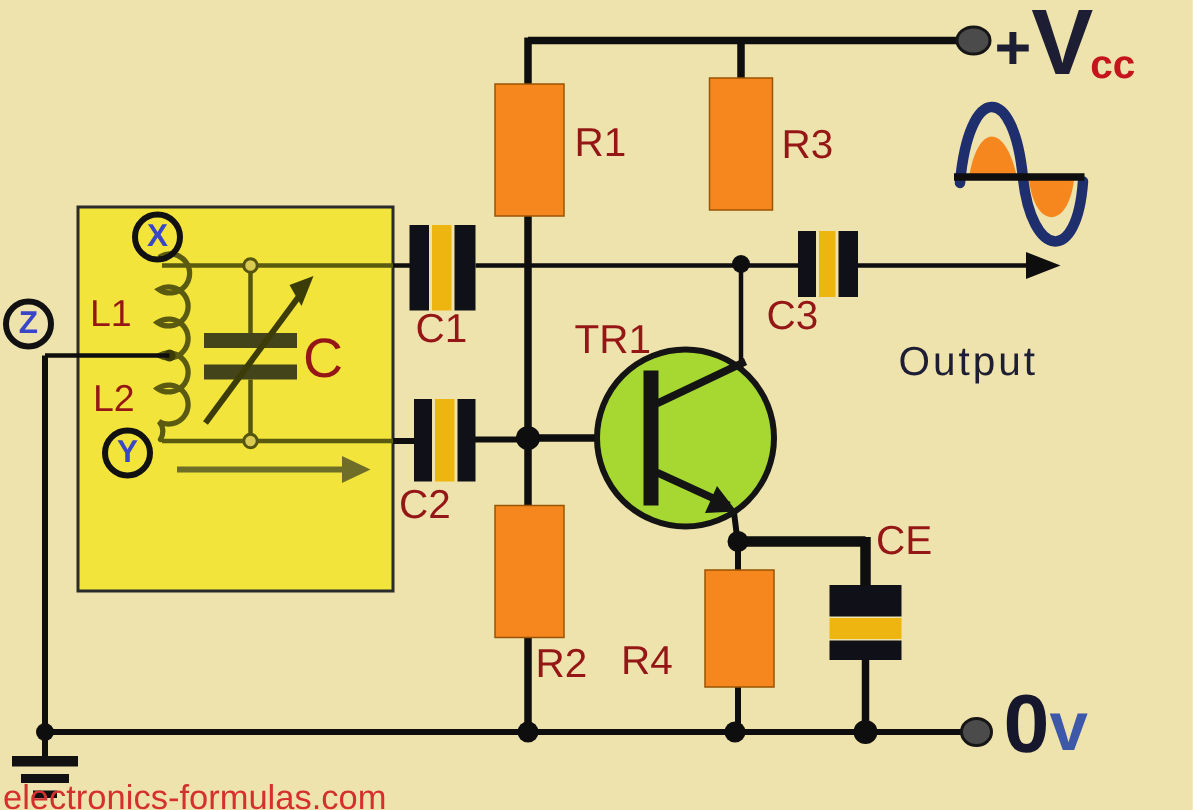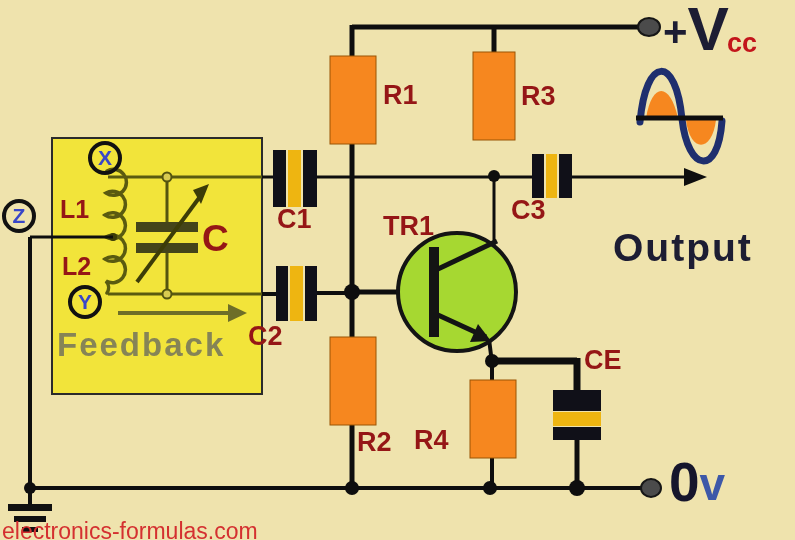--- a/index.html
+++ b/index.html
@@ -6,39 +6,38 @@
   .stage{
     position:relative;
     width:795px;height:540px;
     background:#efe3ad;
     overflow:hidden;
     font-family:"Liberation Sans",sans-serif;
   }
   .stage svg{position:absolute;left:0;top:0;}
   .lbl{
     position:absolute;
-    font-weight:bold;
+    font-weight:normal;
     color:#951616;
     font-size:27px;
     line-height:1;
     white-space:nowrap;
   }
   .lbl-small{font-size:25px;}
   .lbl-cap{font-size:37px;}
   .feedback{
     font-size:33px;
     color:#74745c;
     letter-spacing:2px;
     opacity:.85;
   }
   .output{
-    font-size:39px;
+    font-size:27px;
     color:#1d1d33;
     letter-spacing:2px;
-    margin-left:14px;
   }
   .vcc{
     position:absolute;left:663px;top:0px;
     display:flex;align-items:flex-end;height:60px;
     color:#1d1d33;font-weight:bold;line-height:1;
   }
   .vcc .plus{font-size:42px;margin-bottom:7px;}
   .vcc .bigv{font-size:62px;letter-spacing:-2px;}
   .vcc .sub{font-size:27px;color:#c3151b;margin-bottom:3px;margin-top:32px;}
   .zerov{
@@ -193,26 +192,25 @@
   <div class="badge" style="left:68px;top:285px;">
       <span>Y</span>
     </div>
   <div class="badge" style="left:2px;top:199px;">
       <span>Z</span>
     </div>
 
   <div class="lbl lbl-small" style="left:60px;top:197px;">L1</div>
   <div class="lbl lbl-small" style="left:62px;top:254px;">L2</div>
   <div class="lbl lbl-cap" style="left:202px;top:220px;">C</div>
-  <div class="lbl feedback" style="left:57px;top:328px;">Feedback</div>
 
   <div class="lbl" style="left:383px;top:82px;">R1</div>
   <div class="lbl" style="left:521px;top:83px;">R3</div>
   <div class="lbl" style="left:277px;top:206px;text-align:center;">C1</div>
-  <div class="lbl" style="left:248px;top:323px;">C2</div>
+  <div class="lbl" style="left:266px;top:323px;">C2</div>
   <div class="lbl" style="left:511px;top:197px;">C3</div>
   <div class="lbl" style="left:383px;top:213px;">TR1</div>
   <div class="lbl" style="left:357px;top:429px;">R2</div>
   <div class="lbl" style="left:414px;top:427px;">R4</div>
   <div class="lbl" style="left:584px;top:347px;">CE</div>
 
   <div class="vcc">
     <span class="plus">+</span>
       <span class="bigv">V</span>
       <span class="sub">cc</span>

